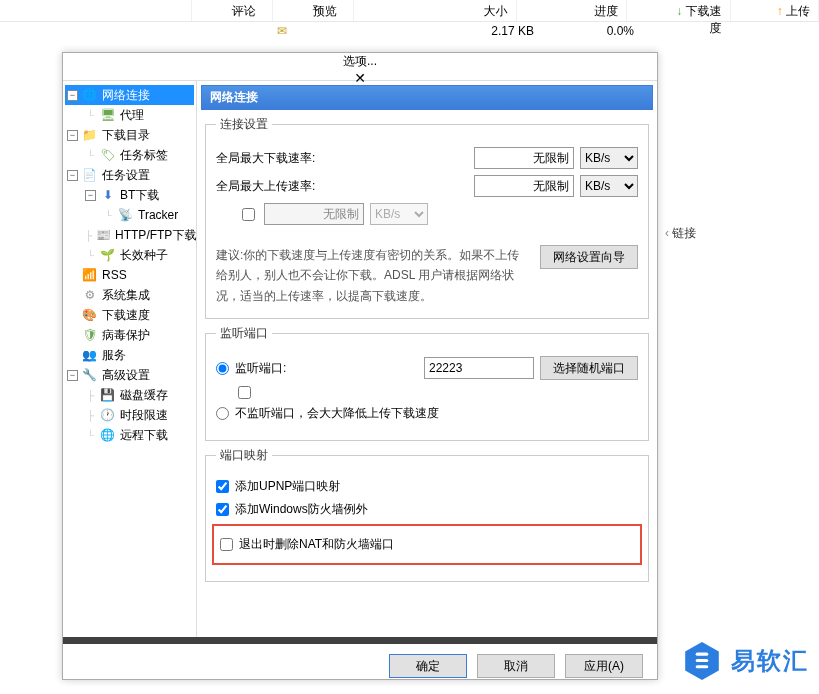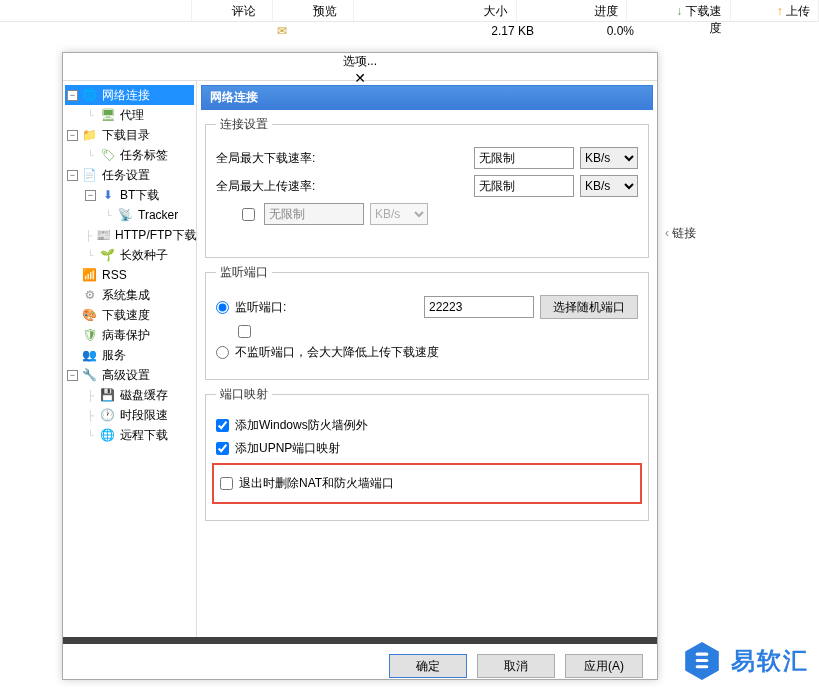--- a/index.html
+++ b/index.html
@@ -55,21 +55,21 @@
 
 
 .content { flex: 1; padding: 0; overflow: hidden; }
 .panel-title { background: linear-gradient(#4f93e6, #3b7dd8); color: #fff; padding: 3px 8px; font-weight: bold; border: 1px solid #3b7dd8; margin: 4px; }
 
 fieldset { border: 1px solid #ccc; margin: 6px 8px; padding: 8px 10px 12px; }
 legend { padding: 0 4px; color: #333; }
 
 .form-row { display: flex; align-items: center; margin: 6px 0; gap: 6px; }
 .form-row label { flex: 1; }
-.text-input { width: 100px; border: 1px solid #999; padding: 2px 4px; text-align: left; height: 22px; }
+.text-input { width: 100px; border: 1px solid #999; padding: 2px 4px; text-align: right; height: 22px; }
 .text-input.port { width: 110px; text-align: left; }
 .select-unit { width: 58px; border: 1px solid #999; height: 22px; background: #efefef; }
 .btn { border: 1px solid #adadad; background: #e1e1e1; padding: 3px 12px; height: 24px; cursor: pointer; }
 .hint { color: #555; line-height: 1.7; }
 .hint-row { display: flex; gap: 10px; align-items: flex-start; }
 .hint-row .hint { flex: 1; }
 
 .radio-row, .check-row { display: flex; align-items: center; gap: 6px; margin: 6px 0; }
 .radio-row input, .check-row input { margin: 0; }
 .indent { margin-left: 22px; }
@@ -226,20 +226,24 @@
           <label>全局最大上传速率:</label>
           <input class="text-input" value="无限制" style="">
           <select class="select-unit"><option>KB/s</option></select>
         </div>
         <div class="form-row indent">
           <input type="checkbox" style="">
           <input class="text-input disabled" disabled="" value="无限制" style="">
           <select class="select-unit disabled" disabled=""><option>KB/s</option></select>
         </div>
         <br>
+        <div class="hint-row">
+          <div class="hint">建议:你的下载速度与上传速度有密切的关系。如果不上传给别人，别人也不会让你下载。ADSL 用户请根据网络状况，适当的上传速率，以提高下载速度。</div>
+          <button class="btn">网络设置向导</button>
+        </div>
       </fieldset>
 
       <fieldset>
         <legend>监听端口</legend>
         <div class="radio-row">
           <input type="radio" name="listen" checked="" style="">
           <label style="flex:1">监听端口:</label>
           <input class="text-input port" value="22223" style="">
           <button class="btn">选择随机端口</button>
         </div>
@@ -249,25 +253,25 @@
         <div class="radio-row">
           <input type="radio" name="listen" style="">
           <label>不监听端口，会大大降低上传下载速度</label>
         </div>
       </fieldset>
 
       <fieldset>
         <legend>端口映射</legend>
         <div class="check-row">
           <input type="checkbox" checked="" style="">
-          <label>添加Windows防火墙例外</label>
+          <label>添加UPNP端口映射</label>
         </div>
         <div class="check-row">
           <input type="checkbox" checked="" style="">
-          <label>添加UPNP端口映射</label>
+          <label>添加Windows防火墙例外</label>
         </div>
         <div class="highlight-box">
           <div class="check-row">
             <input type="checkbox" style="">
             <label>退出时删除NAT和防火墙端口</label>
           </div>
         </div>
       </fieldset>
     </div>
   </div>

